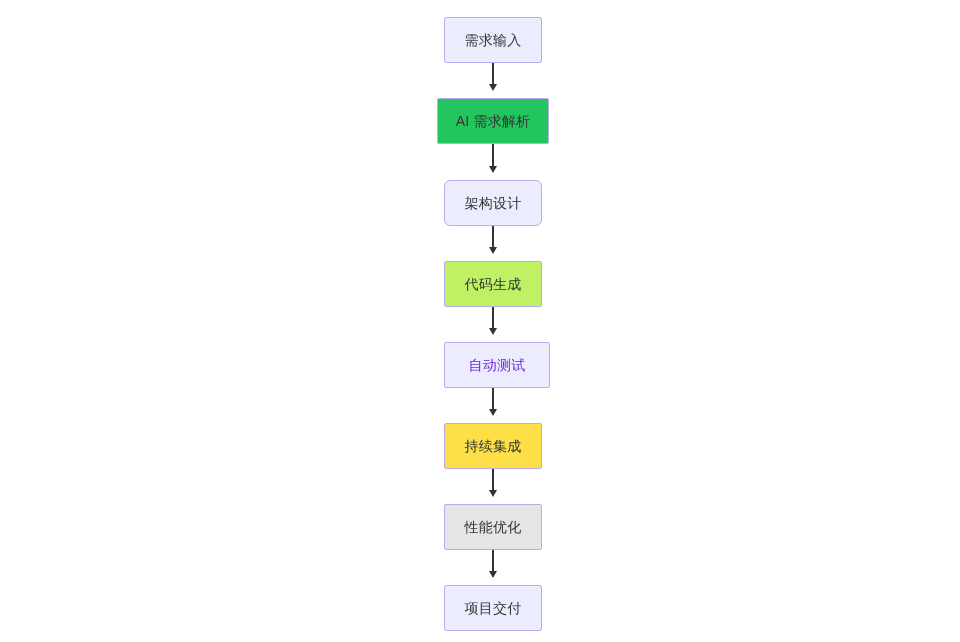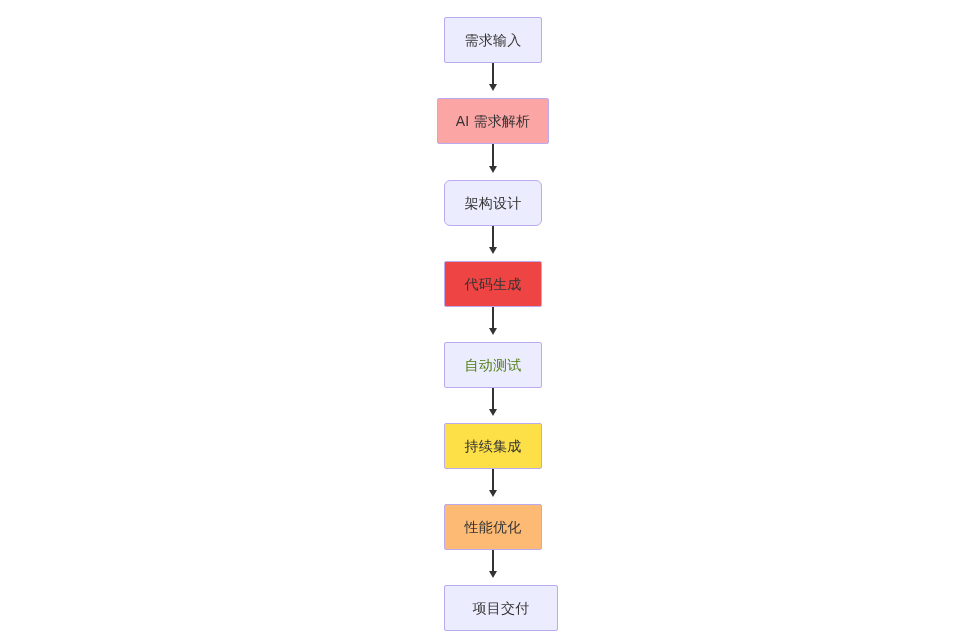--- a/index.html
+++ b/index.html
@@ -70,35 +70,35 @@
       <div class="edge-head" style="left: 476.5px; top: 328px; border-top-color: rgb(51, 51, 51);"></div>
       <div class="edge-line" style="left: 480.3px; top: 388px; height: 23px; background: rgb(51, 51, 51);"></div>
       <div class="edge-head" style="left: 476.5px; top: 409px; border-top-color: rgb(51, 51, 51);"></div>
       <div class="edge-line" style="left: 480.3px; top: 469px; height: 23px; background: rgb(51, 51, 51);"></div>
       <div class="edge-head" style="left: 476.5px; top: 490px; border-top-color: rgb(51, 51, 51);"></div>
       <div class="edge-line" style="left: 480.3px; top: 550px; height: 23px; background: rgb(51, 51, 51);"></div>
       <div class="edge-head" style="left: 476.5px; top: 571px; border-top-color: rgb(51, 51, 51);"></div>
       <div class="node" style="left: 432px; top: 17px; width: 98px; height: 46px; background: rgb(236, 236, 255); border-color: rgb(187, 170, 238); color: rgb(51, 51, 51);">
         <span>需求输入</span>
       </div>
-      <div class="node" style="left: 425px; top: 98px; width: 112px; height: 46px; background: #fca5a5; border-color: rgb(187, 170, 238); color: rgb(51, 51, 51);">
+      <div class="node" style="left: 425px; top: 98px; width: 112px; height: 46px; background: #22c55e; border-color: rgb(187, 170, 238); color: rgb(51, 51, 51);">
         <span>AI 需求解析</span>
       </div>
       <div class="node" style="left: 432px; top: 180px; width: 98px; height: 46px; background: rgb(236, 236, 255); border-color: rgb(187, 170, 238); color: rgb(51, 51, 51); border-radius: 6px;">
         <span>架构设计</span>
       </div>
-      <div class="node" style="left: 432px; top: 261px; width: 98px; height: 46px; background: #ef4444; border-color: rgb(187, 170, 238); color: rgb(51, 51, 51);">
+      <div class="node" style="left: 432px; top: 261px; width: 98px; height: 46px; background: #bef264; border-color: rgb(187, 170, 238); color: rgb(51, 51, 51);">
         <span>代码生成</span>
       </div>
-      <div class="node" style="left: 432px; top: 342px; width: 98px; height: 46px; background: rgb(236, 236, 255); border-color: rgb(187, 170, 238); color: #4d7c0f;">
+      <div class="node" style="left: 432px; top: 342px; width: 106px; height: 46px; background: rgb(236, 236, 255); border-color: rgb(187, 170, 238); color: #6d28d9;">
         <span>自动测试</span>
       </div>
       <div class="node" style="left: 432px; top: 423px; width: 98px; height: 46px; background: #fde047; border-color: rgb(187, 170, 238); color: rgb(51, 51, 51);">
         <span>持续集成</span>
       </div>
-      <div class="node" style="left: 432px; top: 504px; width: 98px; height: 46px; background: #fdba74; border-color: rgb(187, 170, 238); color: rgb(51, 51, 51);">
+      <div class="node" style="left: 432px; top: 504px; width: 98px; height: 46px; background: #e5e5e5; border-color: rgb(187, 170, 238); color: rgb(51, 51, 51);">
         <span>性能优化</span>
       </div>
-      <div class="node" style="left: 432px; top: 585px; width: 114px; height: 46px; background: rgb(236, 236, 255); border-color: rgb(187, 170, 238); color: rgb(51, 51, 51);">
+      <div class="node" style="left: 432px; top: 585px; width: 98px; height: 46px; background: rgb(236, 236, 255); border-color: rgb(187, 170, 238); color: rgb(51, 51, 51);">
         <span>项目交付</span>
       </div>
     </div>
 </div>
 
 </body></html>

